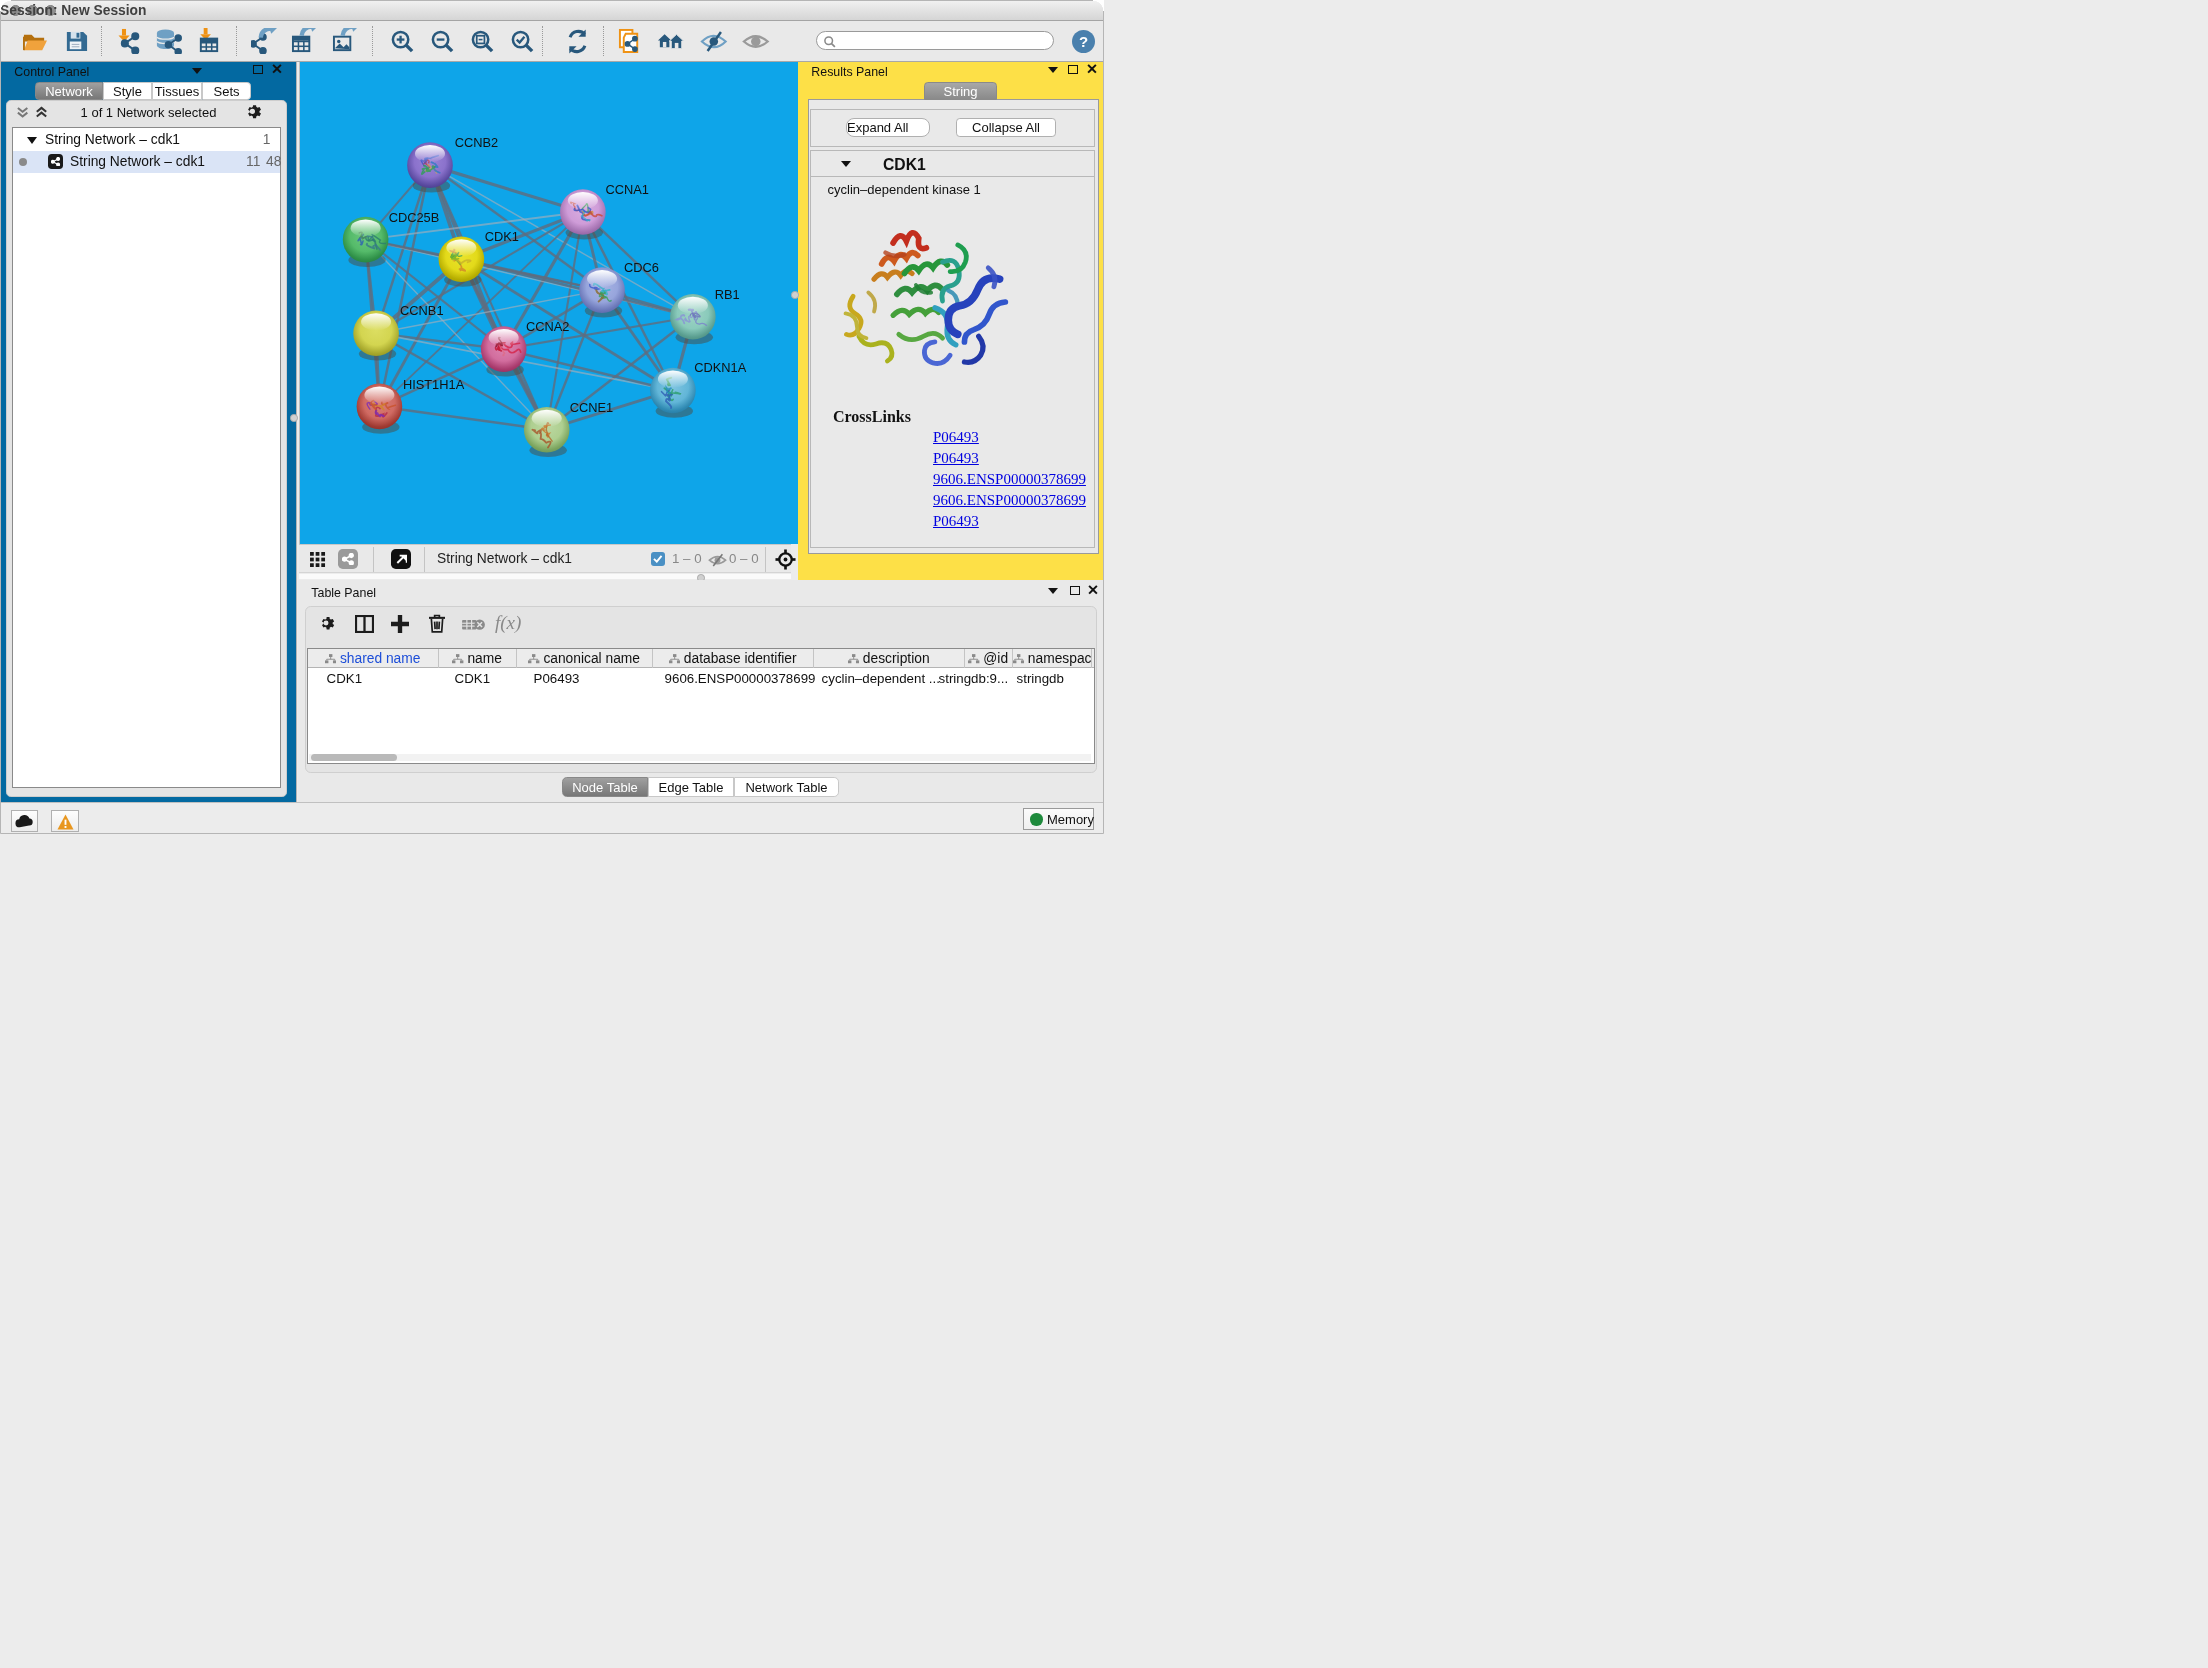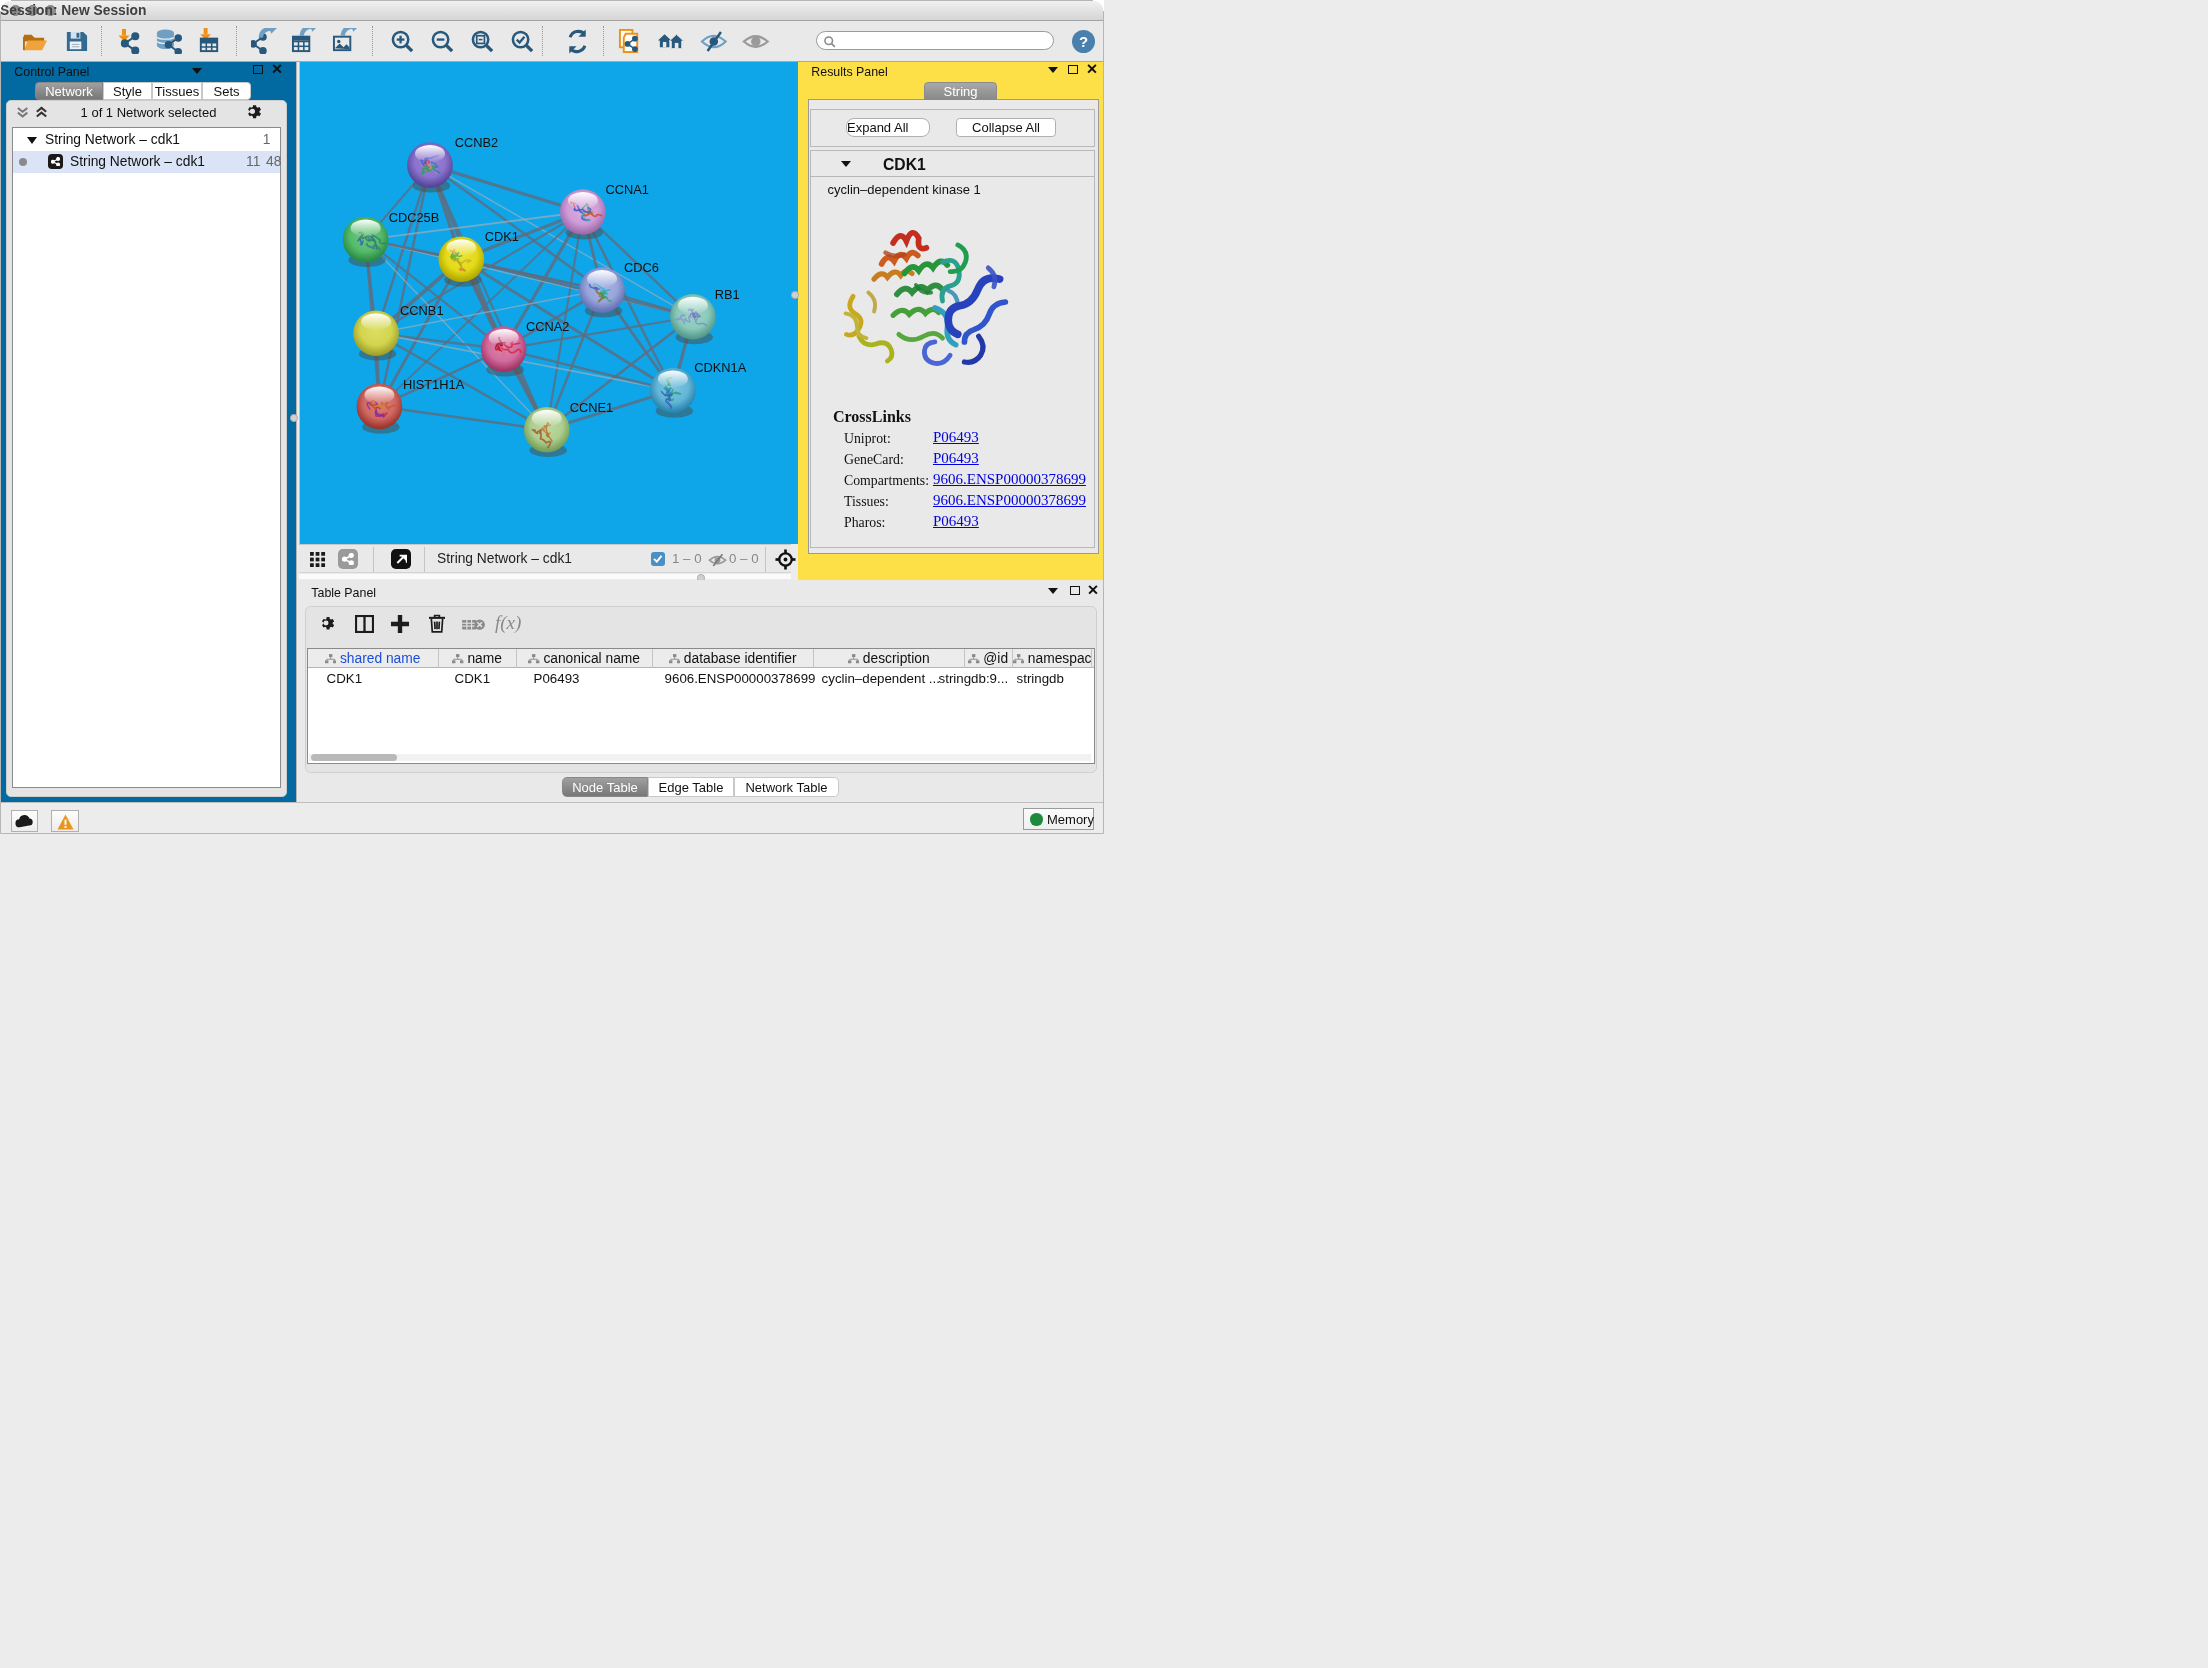--- a/index.html
+++ b/index.html
@@ -636,27 +636,20 @@
       <path d="M 104 88 q 15 5 13 20 q -2 14 9 19" fill="none" stroke="#31a0c0" stroke-width="5.5" stroke-linecap="round" stroke-opacity="1.00"></path>
       <path d="M 128 22 q 12 6 8 18 q -4 11 -16 10" fill="none" stroke="#1f9e4f" stroke-width="5.0" stroke-linecap="round" stroke-opacity="1.00"></path>
       <path d="M 118 70 q 10 4 10 16" fill="none" stroke="#2a8ab0" stroke-width="4.5" stroke-linecap="round" stroke-opacity="0.85"></path>
       <path d="M 172 58 q -17 -5 -23 11 q -6 15 -19 17 q -12 2 -12 15 q 0 11 10 15" fill="none" stroke="#2742bc" stroke-width="8.0" stroke-linecap="round" stroke-opacity="1.00"></path>
       <path d="M 178 82 q -13 1 -17 13 q -4 12 -16 16 q -10 3 -10 13" fill="none" stroke="#3156cc" stroke-width="6.0" stroke-linecap="round" stroke-opacity="1.00"></path>
       <path d="M 120 138 q -7 11 -18 8 q -10 -3 -9 -13 q 1 -8 11 -9" fill="none" stroke="#4a66d4" stroke-width="5.0" stroke-linecap="round" stroke-opacity="1.00"></path>
       <path d="M 150 118 q 8 10 2 20 q -6 9 -17 7" fill="none" stroke="#2238a8" stroke-width="5.5" stroke-linecap="round" stroke-opacity="1.00"></path>
       <path d="M 160 46 q 10 8 6 20" fill="none" stroke="#3a52c4" stroke-width="5.0" stroke-linecap="round" stroke-opacity="0.90"></path>
     </svg>
  <div class="abs" style="left:35px;top:346px;font-family:'Liberation Serif',serif;font-size:16px;font-weight:700;color:#111">CrossLinks</div>
- <div class="abs" style="left:46px;top:366px;width:238px;font-family:'Liberation Serif',serif;font-size:13.8px;color:#111;line-height:21px">
-   <div>Uniprot:</div>
-      <div>GeneCard:</div>
-      <div>Compartments:</div>
-      <div>Tissues:</div>
-      <div>Pharos:</div>
- </div>
  <div class="abs" style="left:135px;top:365px;width:162px;font-family:'Liberation Serif',serif;font-size:15px;line-height:21px;white-space:nowrap">
    <div><span style="color:#0000e0;text-decoration:underline">P06493</span></div>
    <div><span style="color:#0000e0;text-decoration:underline">P06493</span></div>
    <div><span style="color:#0000e0;text-decoration:underline">9606.ENSP00000378699</span></div>
    <div><span style="color:#0000e0;text-decoration:underline">9606.ENSP00000378699</span></div>
    <div><span style="color:#0000e0;text-decoration:underline">P06493</span></div>
  </div>
 </div>
 <div class="abs" style="left:791px;top:291px;width:7.6px;height:7.6px;border-radius:50%;background:#d0d0d0;border:1px solid #aaa"></div>
 

